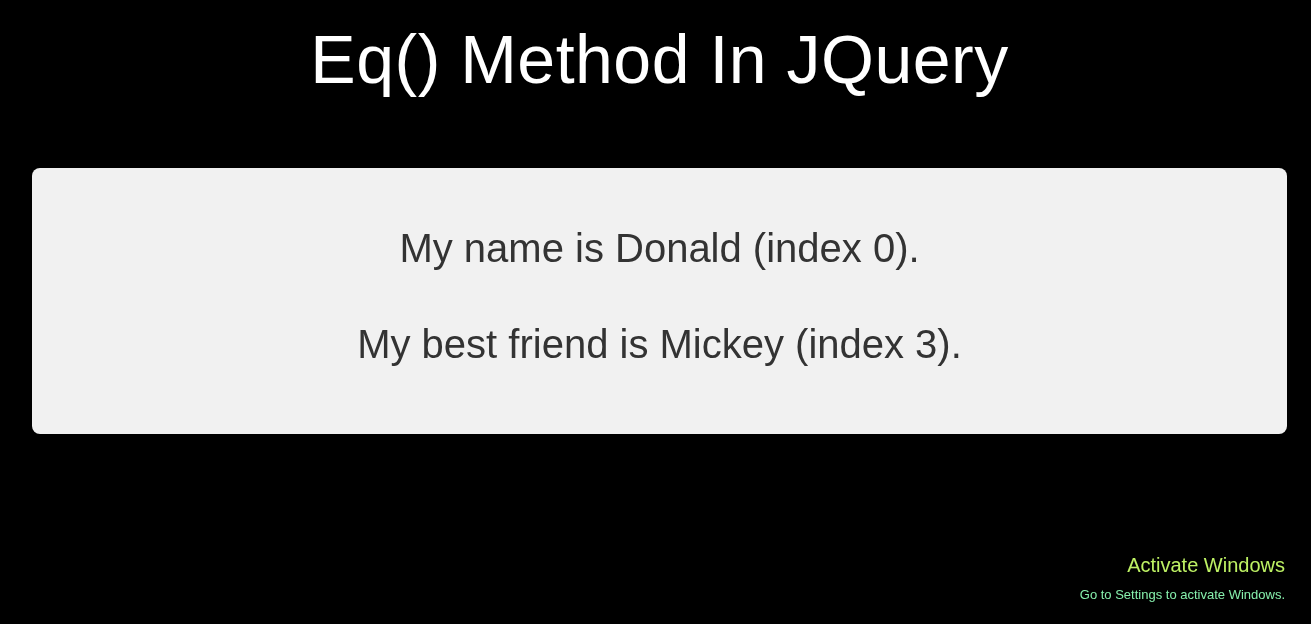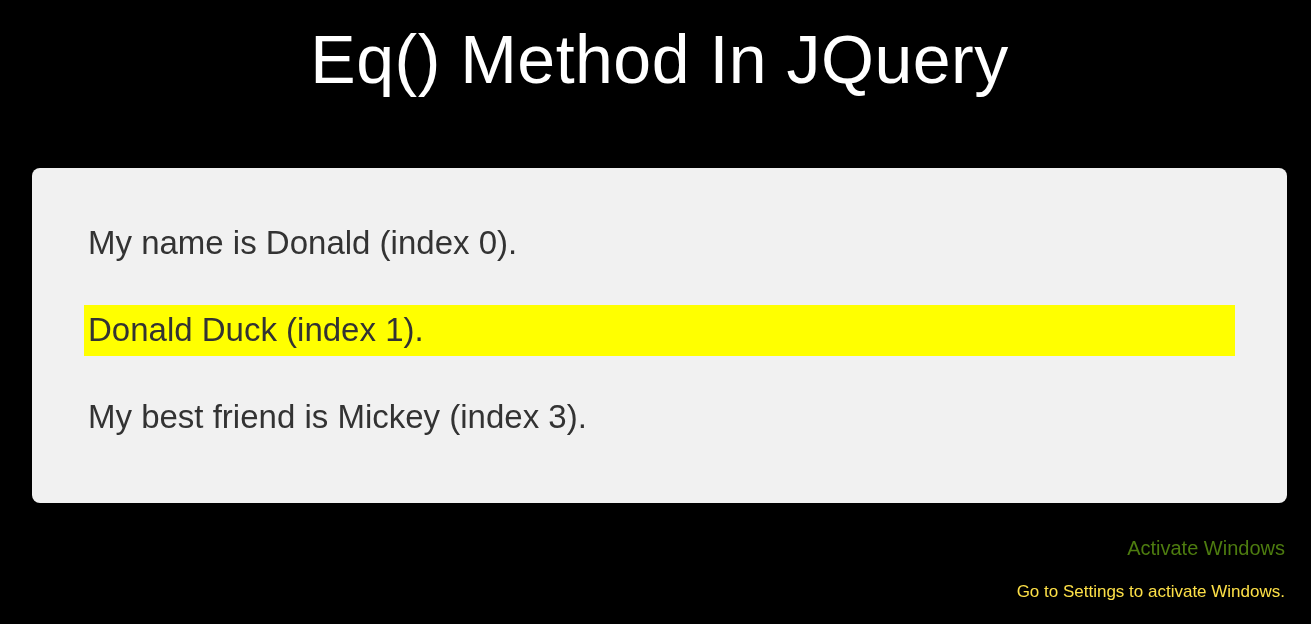--- a/index.html
+++ b/index.html
@@ -24,56 +24,56 @@
       padding-bottom: 30px;
       letter-spacing: 0.5px;
     }
     .content-box {
       background-color: #f1f1f1;
       margin: 40px 24px 0 24px;
       border-radius: 8px;
       padding: 50px 52px 60px 52px;
     }
     .content-item {
-      font-size: 33px;
+      font-size: 40px;
       color: #333333;
       margin-bottom: 36px;
       line-height: 1.3;
+      text-align: center;
     }
     .content-item:last-child {
       margin-bottom: 0;
     }
     .highlighted {
       background-color: #ffff00;
       display: block;
     }
     .watermark {
       position: absolute;
       bottom: 18px;
       right: 22px;
       text-align: right;
       color: #888888;
     }
     .watermark-title {
       font-size: 20px;
-      color: #4d7c0f;
-      margin-bottom: 14px;
+      color: #bef264;
+      margin-bottom: 2px;
     }
     .watermark-subtitle {
-      font-size: 17px;
-      color: #fde047;
+      font-size: 13px;
+      color: #86efac;
     }
   </style>
 </head>
 <body>
 
 <h1 class="page-title">Eq() Method In JQuery</h1>
 
 <div class="content-box">
   <p class="content-item">My name is Donald (index 0).</p>
-  <p class="content-item highlighted">Donald Duck (index 1).</p>
   <p class="content-item">My best friend is Mickey (index 3).</p>
 </div>
 
 <div class="watermark">
   <div class="watermark-title">Activate Windows</div>
   <div class="watermark-subtitle">Go to Settings to activate Windows.</div>
 </div>
 
 </body></html>

